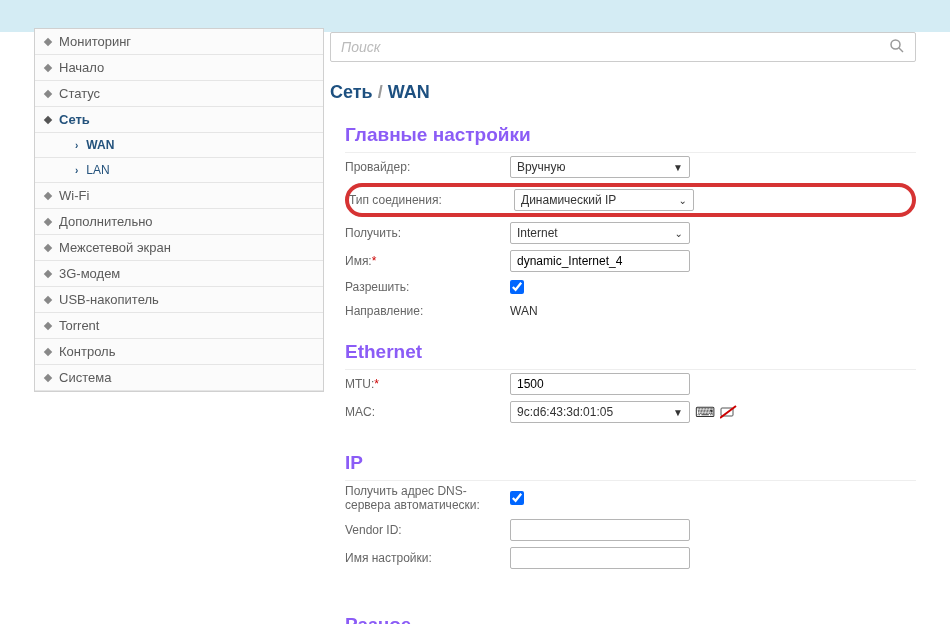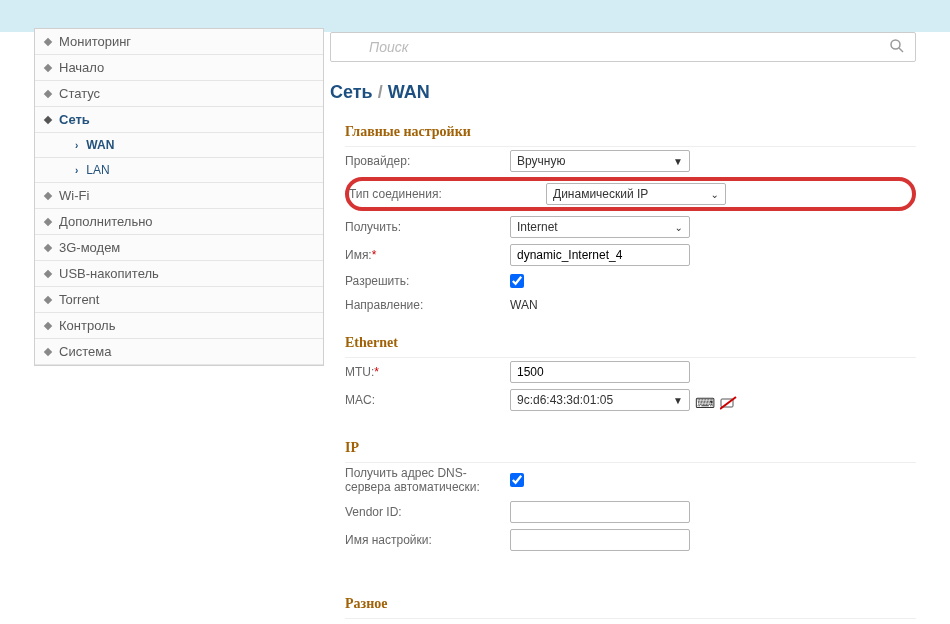--- a/index.html
+++ b/index.html
@@ -9,37 +9,37 @@
 .sidebar { width: 290px; background: #f7f7f7; border: 1px solid #d0d0d0; margin-top: 28px; margin-left: 34px; height: fit-content; position: relative; z-index: 2; }
 .sidebar-item { display: flex; align-items: center; padding: 5px 10px; border-bottom: 1px solid #e5e5e5; cursor: pointer; color: #5a5a5a; background: #fbfbfb; }
 .sidebar-item.active { color: #23527c; font-weight: bold; }
 .sidebar-sub { padding-left: 40px; color: #23527c; font-size: 12px; }
 .sidebar-sub.current { font-weight: bold; }
 .bullet { width: 6px; height: 6px; background: #888; margin-right: 8px; transform: rotate(45deg); flex-shrink: 0; }
 .bullet.open { background: #555; }
 .chevron { color: #23527c; margin-right: 8px; font-size: 10px; font-weight: bold; }
 .main { flex: 1; margin-top: 32px; margin-left: 6px; margin-right: 34px; position: relative; z-index: 2; background: #fff; }
 .search-box { border: 1px solid #ccc; border-radius: 2px; padding: 6px 10px; display: flex; align-items: center; color: #aaa; margin-bottom: 15px; position: relative; }
-.search-box input { border: none; outline: none; width: 100%; font-size: 14px; color: #c2410c; margin-left: 28px; }
+.search-box input { border: none; outline: none; width: 100%; font-size: 14px; color: #c2410c; }
 .search-box input::placeholder { color: #bbb; font-style: italic; }
 .search-icon { position: absolute; right: 10px; color: #999; }
 .breadcrumb { color: #1d5080; font-size: 18px; font-weight: bold; padding: 5px 0 15px 0; }
 .breadcrumb .sep { color: #999; }
-.section-title { color: #a16207; font-weight: bold; padding: 6px 0; border-bottom: 1px solid #eee; margin-left: 15px; margin-right: 0; font-size: 14px; font-family: Liberation Serif, serif; }
+.section-title { color: #8b5cf6; font-weight: bold; padding: 6px 0; border-bottom: 1px solid #eee; margin-left: 15px; margin-right: 0; font-size: 19px; }
 .form-wrap { padding: 0 0 0 15px; }
 .form-row { display: flex; align-items: center; padding: 3px 0; min-height: 24px; }
 .form-label { width: 165px; color: #666; font-size: 12px; }
 .form-label .req { color: #c00; }
-.form-control-cell { flex: 1; display: flex; align-items: flex-end; gap: 6px; }
+.form-control-cell { flex: 1; display: flex; align-items: center; gap: 6px; }
 .select-wrap { display: inline-flex; align-items: center; border: 1px solid #b5b5b5; border-radius: 2px; background: #fff; height: 22px; padding: 0 6px; width: 180px; justify-content: space-between; font-size: 12px; cursor: pointer; }
 .select-wrap .caret { font-size: 10px; }
 .text-input { border: 1px solid #b5b5b5; border-radius: 2px; height: 22px; padding: 0 6px; width: 180px; font-size: 12px; }
 .checkbox { width: 14px; height: 14px; accent-color: #0066ff; cursor: pointer; }
 .static-text { font-size: 12px; color: #333; }
-.highlight-row { border: 4px solid #d63333; border-radius: 20px; padding: 2px 0; margin: 2px 0; gap: 32px; }
+.highlight-row { border: 4px solid #d63333; border-radius: 20px; padding: 2px 0; margin: 2px 0; }
 .icon-btn { width: 18px; height: 16px; display: inline-flex; align-items: center; justify-content: center; cursor: pointer; font-size: 14px; }
 </style>
 </head>
 <body>
 
 <div class="top-bar"></div>
 
 <div class="container">
   <div class="sidebar">
     <div class="sidebar-item">
@@ -66,20 +66,24 @@
         <span class="chevron">›</span>
         <span>LAN</span>
       </div>
     <div class="sidebar-item">
         <span class="bullet"></span>
         <span>Wi-Fi</span>
       </div>
     <div class="sidebar-item">
         <span class="bullet"></span>
         <span>Дополнительно</span>
+      </div>
+    <div class="sidebar-item">
+        <span class="bullet"></span>
+        <span>Межсетевой экран</span>
       </div>
     <div class="sidebar-item">
         <span class="bullet"></span>
         <span>3G-модем</span>
       </div>
     <div class="sidebar-item">
         <span class="bullet"></span>
         <span>USB-накопитель</span>
       </div>
     <div class="sidebar-item">

